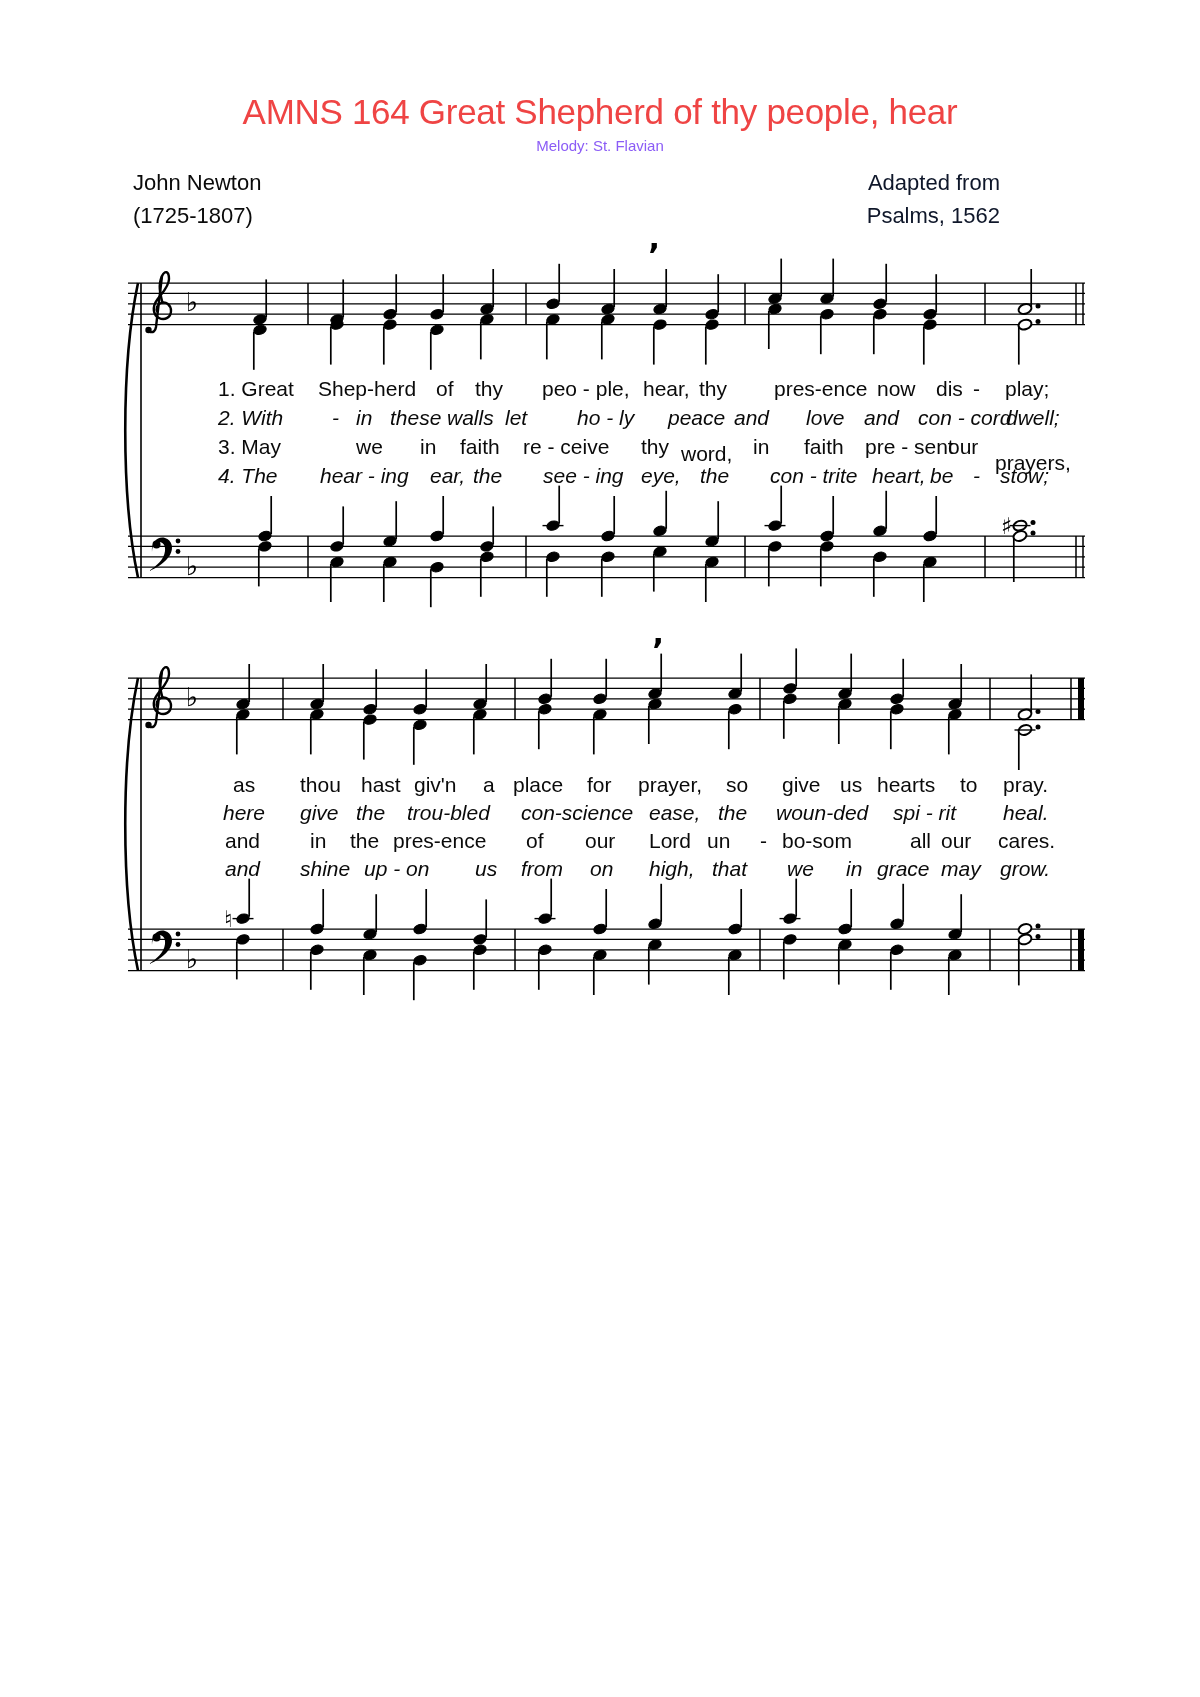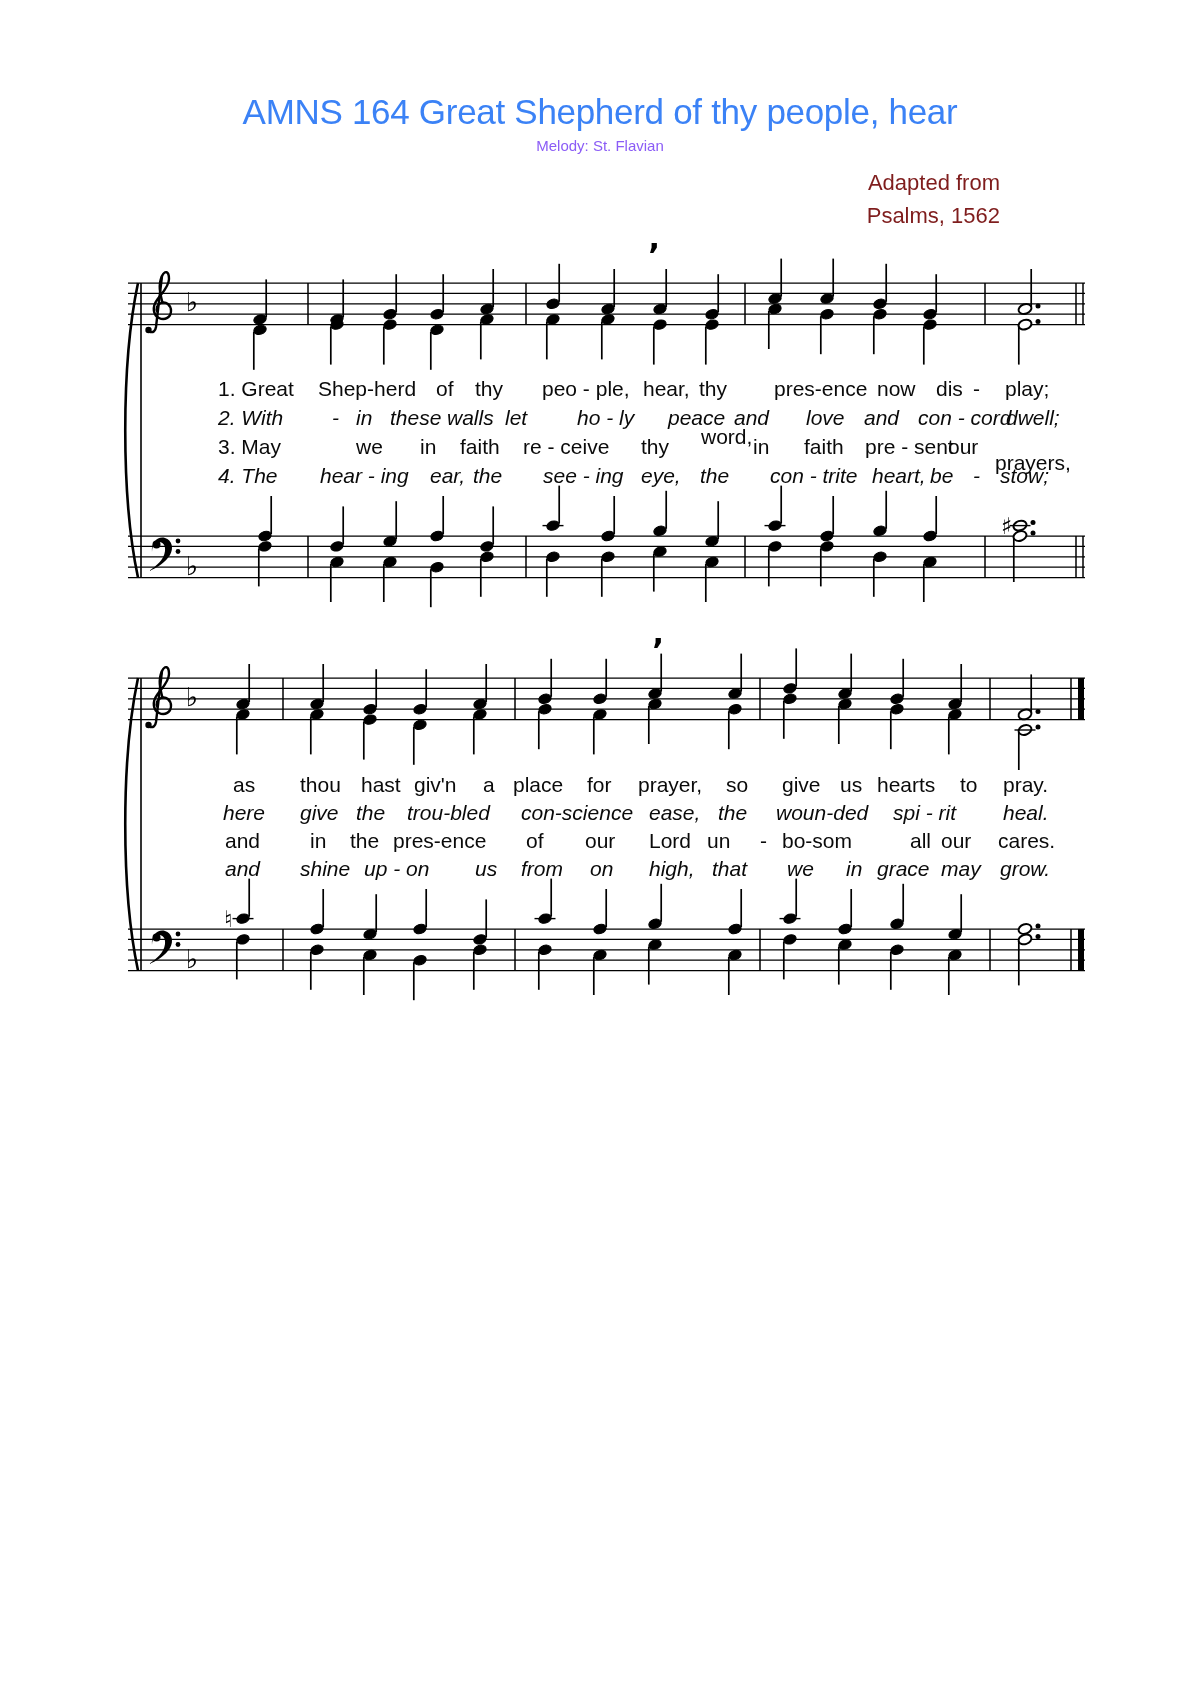--- a/index.html
+++ b/index.html
@@ -3,50 +3,54 @@
 <meta charset="utf-8">
 <style>
   html,body{margin:0;padding:0;background:#e8e8e8;}
   .page{
     position:relative;width:1200px;height:1697px;margin:0 auto;
     background:#ffffff;color:#000;
     font-family:"Liberation Sans",sans-serif;overflow:hidden;
   }
   .title{
     position:absolute;top:92px;left:0;right:0;text-align:center;
-    font-size:35px;letter-spacing:-0.3px;color:#3b82f6;white-space:nowrap;
+    font-size:35px;letter-spacing:-0.3px;color:#ef4444;white-space:nowrap;
   }
   .subtitle{
     position:absolute;top:137px;left:0;right:0;text-align:center;
     font-size:15px;color:#8b5cf6;
   }
   .credit-left{
     position:absolute;top:166px;left:133px;font-size:22px;line-height:33px;color:#0a0a0a;
   }
   .credit-right{
     position:absolute;top:166px;right:200px;font-size:22px;line-height:33px;
-    text-align:right;color:#7f1d1d;
+    text-align:right;color:#0f172a;
   }
   #music{position:absolute;top:0;left:0;}
   #lyrics{position:absolute;top:0;left:0;width:1200px;height:1100px;}
   .syl{
     position:absolute;font-size:21px;line-height:22px;color:#0a0a0a;white-space:pre;
   }
   .syl.it{font-style:italic;}
   .footer{
     position:absolute;top:1263px;left:168px;font-size:22px;color:#0a0a0a;
   }
 </style>
 </head>
 <body>
 
 <div class="page">
   <div class="title">AMNS 164 Great Shepherd of thy people, hear</div>
   <div class="subtitle">Melody: St. Flavian</div>
 
+  <div class="credit-left">
+    <div>John Newton</div>
+    <div>(1725-1807)</div>
+  </div>
 
   <div class="credit-right">
     <div>Adapted from</div>
     <div>Psalms, 1562</div>
   </div>
 
   <svg id="music" width="1200" height="1100" viewBox="0 0 1200 1100">
       <path d="M 138 283 C 121 363 121 497.6 138 577.6" fill="none" stroke="#000" stroke-width="2.6"></path>
       <line x1="141" y1="283" x2="141" y2="577.6" stroke="#000" stroke-width="1.6"></line>
       <line x1="128" y1="283" x2="1085" y2="283" stroke="#000" stroke-width="1.25"></line>
@@ -381,21 +385,21 @@
       <span class="syl it" style="left: 806px; top: 407px;">love</span>
       <span class="syl it" style="left: 864px; top: 407px;">and</span>
       <span class="syl it" style="left: 918px; top: 407px;">con - cord</span>
       <span class="syl it" style="left: 1006px; top: 407px;">dwell;</span>
       <span class="syl" style="left: 218px; top: 436px;">3. May</span>
       <span class="syl" style="left: 356px; top: 436px;">we</span>
       <span class="syl" style="left: 420px; top: 436px;">in</span>
       <span class="syl" style="left: 460px; top: 436px;">faith</span>
       <span class="syl" style="left: 523px; top: 436px;">re - ceive</span>
       <span class="syl" style="left: 641px; top: 436px;">thy</span>
-      <span class="syl" style="left: 681px; top: 426px; margin-left: 20px;">word,</span>
+      <span class="syl" style="left: 681px; top: 443px;">word,</span>
       <span class="syl" style="left: 753px; top: 436px;">in</span>
       <span class="syl" style="left: 804px; top: 436px;">faith</span>
       <span class="syl" style="left: 865px; top: 436px;">pre - sent</span>
       <span class="syl" style="left: 948px; top: 436px;">our</span>
       <span class="syl" style="left: 995px; top: 452px;">prayers,</span>
       <span class="syl it" style="left: 218px; top: 465px;">4. The</span>
       <span class="syl it" style="left: 320px; top: 465px;">hear - ing</span>
       <span class="syl it" style="left: 430px; top: 465px;">ear,</span>
       <span class="syl it" style="left: 473px; top: 465px;">the</span>
       <span class="syl it" style="left: 543px; top: 465px;">see - ing</span>

